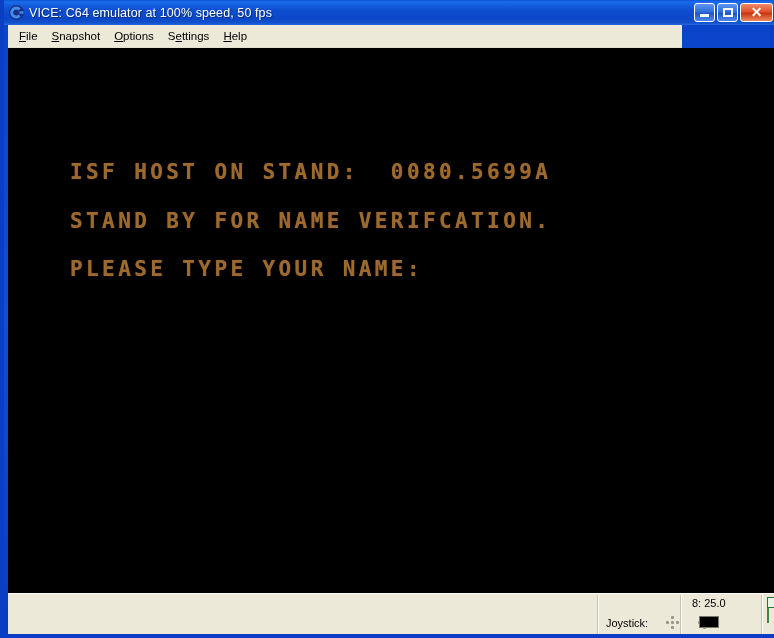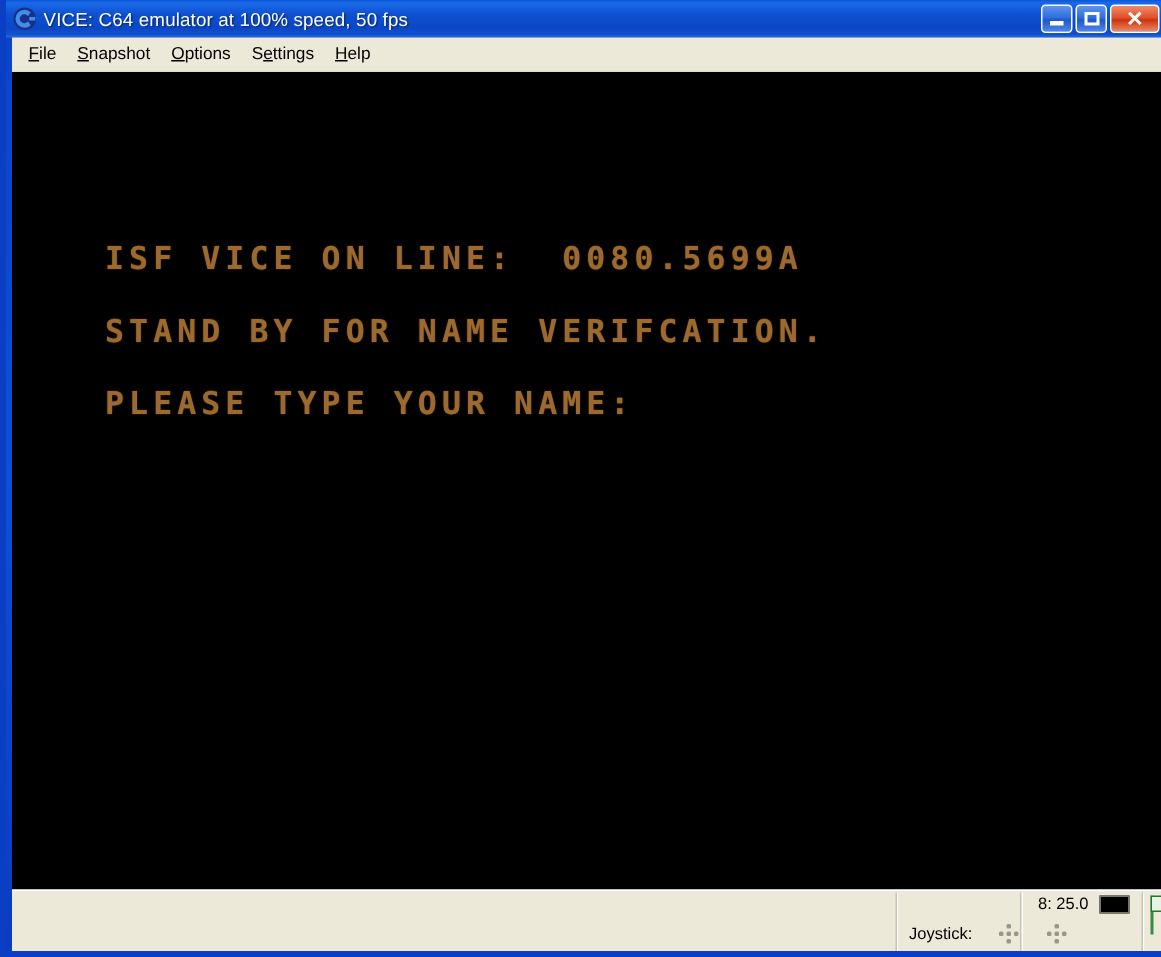--- a/index.html
+++ b/index.html
@@ -101,21 +101,21 @@
     font-size: 14px;
     font-weight: bold;
     color: #fff;
   }
 
   
   .menubar {
     position: absolute;
     left: 4px;
     top: 25px;
-    width: 766px;
+    width: 674px;
     height: 23px;
     background: #ece9d8;
     display: flex;
     align-items: center;
     padding-left: 4px;
     box-sizing: border-box;
     border-bottom: 1px solid #e4e0cf;
   }
   .menu-item {
     font-size: 11.5px;
@@ -212,20 +212,21 @@
   }
   .dotpad i.blank { background: transparent; }
 
   .drive-group {
     position: absolute;
     left: 684px;
     top: 3px;
     display: flex;
     align-items: center;
     gap: 7px;
+    flex-direction: column;
   }
   .drive-label {
     font-size: 11px;
     color: #000;
     white-space: nowrap;
   }
   .drive-led {
     width: 20px;
     height: 12px;
     background: #000000;
@@ -288,21 +289,21 @@
   <div class="menubar">
     <div class="menu-item"><u>F</u><span>ile</span></div>
     <div class="menu-item"><u>S</u>napshot</div>
     <div class="menu-item"><u>O</u>ptions</div>
     <div class="menu-item">S<u>e</u>ttings</div>
     <div class="menu-item"><u>H</u>elp</div>
   </div>
 
   <div class="canvas-wrap">
     <div class="c64-screen">
-      <div class="c64-line l1">ISF VICE ON LINE:  0080.5699A</div>
+      <div class="c64-line l1">ISF HOST ON STAND:  0080.5699A</div>
       <div class="c64-line l2">STAND BY FOR NAME VERIFCATION.</div>
       <div class="c64-line l3">PLEASE TYPE YOUR NAME:</div>
     </div>
   </div>
 
   <div class="statusbar">
     <div class="status-sep sep-a"></div>
     <div class="status-sep sep-b"></div>
     <div class="status-sep sep-c"></div>
 

